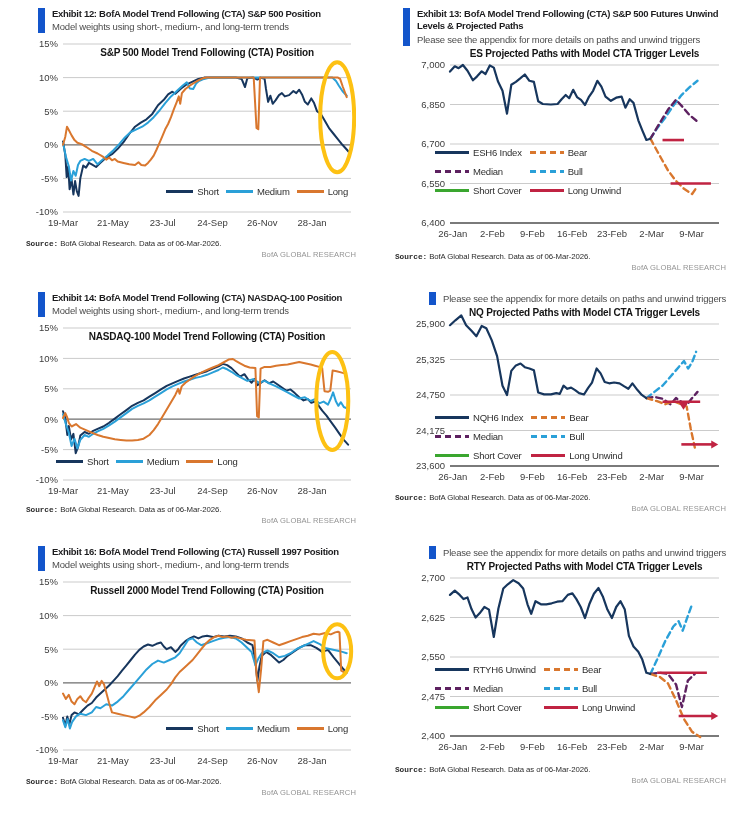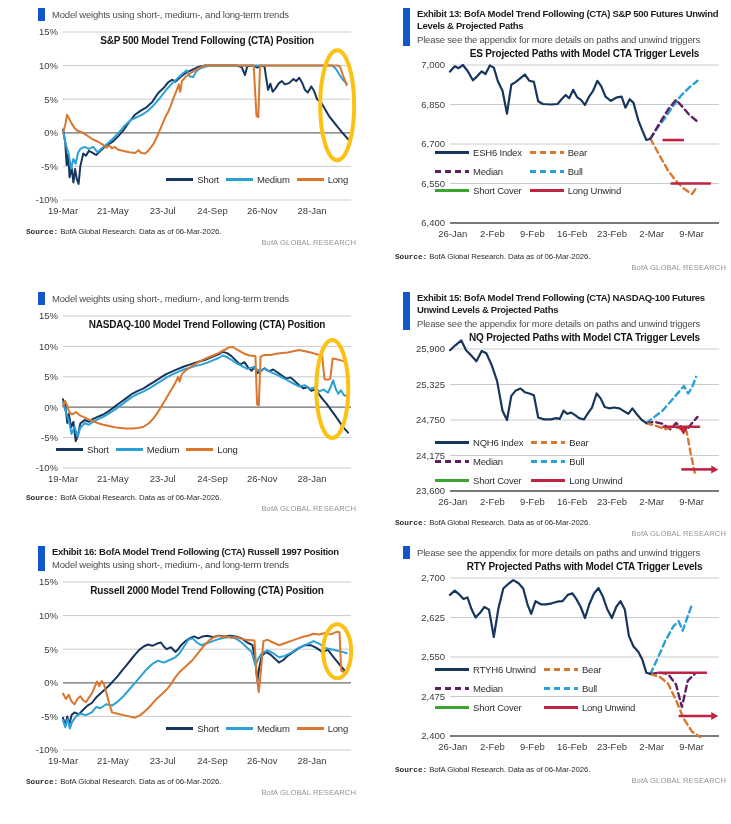--- a/index.html
+++ b/index.html
@@ -2,21 +2,21 @@
 <html><head>
 <meta charset="utf-8">
 <style>
   * { margin:0; padding:0; box-sizing:border-box; }
   html,body { background:#ffffff; }
   body { font-family:"Liberation Sans", sans-serif; width:731px; height:824px; overflow:hidden; }
   .page { width:731px; height:824px; display:grid; grid-template-columns:365px 366px; grid-template-rows:284px 254px 286px; background:#fff; }
   .panel { position:relative; padding:8px 9px 0 26px; overflow:hidden; }
   .panel.right { padding-left:30px; padding-right:5px; }
   .panel-header { display:flex; margin-left:12px; margin-bottom:3px; }
-  .panel.right .panel-header { margin-left:8px; }
+  .panel.right .panel-header { margin-left:8px;justify-content:flex-end; }
   .accent-bar { width:7px; flex:none; align-self:stretch; background:#1355cb; margin-right:7px; }
   .htext h2 { font-size:9.5px; font-weight:bold; color:#1d1d1f; line-height:1.3; letter-spacing:-0.3px; }
   .htext p { font-size:9.5px; color:#4c4c4c; line-height:1.25; letter-spacing:-0.2px; margin-top:1px; }
   .chart { position:relative; }
   .chart svg { position:absolute; left:0; top:0; }
   svg text { font-family:"Liberation Sans", sans-serif; }
   .ylab, .xlab { font-size:9.5px; fill:#3c3c3c; }
   .ctitle { font-size:10px; font-weight:bold; fill:#151515; letter-spacing:-0.2px; }
   .legend { position:absolute; display:flex; gap:7px; align-items:center; }
   .legend.grid { display:grid; grid-template-columns:auto auto; column-gap:14px; row-gap:6px;gap:8px; }
@@ -29,20 +29,21 @@
 </style>
 </head>
 <body>
 
 <div class="page">
 
   <section class="panel left">
     <header class="panel-header">
       <div class="accent-bar"></div>
       <div class="htext">
+        <h2>Exhibit 12: BofA Model Trend Following (CTA) S&amp;P 500 Position</h2>
         <p>Model weights using short-, medium-, and long-term trends</p>
       </div>
     </header>
     <div class="chart" style="height: 200px;">
         <svg width="330" height="200">
           <line x1="37" y1="8" x2="325" y2="8" stroke="#cbcbcb" stroke-width="1"></line>
           <text x="32" y="11.3" text-anchor="end" class="ylab">15%</text>
           <line x1="37" y1="41.6" x2="325" y2="41.6" stroke="#cbcbcb" stroke-width="1"></line>
           <text x="32" y="44.9" text-anchor="end" class="ylab">10%</text>
           <line x1="37" y1="75.2" x2="325" y2="75.2" stroke="#cbcbcb" stroke-width="1"></line>
@@ -153,20 +154,21 @@
       <span class="source-label">Source:</span>
       <span class="source-text">BofA Global Research.  Data as of 06-Mar-2026.</span>
     </div>
     <div class="watermark">BofA GLOBAL RESEARCH</div>
   </section>
 
   <section class="panel left">
     <header class="panel-header">
       <div class="accent-bar"></div>
       <div class="htext">
+        <h2>Exhibit 14: BofA Model Trend Following (CTA) NASDAQ-100 Position</h2>
         <p>Model weights using short-, medium-, and long-term trends</p>
       </div>
     </header>
     <div class="chart" style="height: 182px;">
         <svg width="330" height="182">
           <line x1="37" y1="8" x2="325" y2="8" stroke="#cbcbcb" stroke-width="1"></line>
           <text x="32" y="11.3" text-anchor="end" class="ylab">15%</text>
           <line x1="37" y1="38.400000000000006" x2="325" y2="38.400000000000006" stroke="#cbcbcb" stroke-width="1"></line>
           <text x="32" y="41.7" text-anchor="end" class="ylab">10%</text>
           <line x1="37" y1="68.80000000000001" x2="325" y2="68.80000000000001" stroke="#cbcbcb" stroke-width="1"></line>
@@ -208,21 +210,20 @@
       <span class="source-label">Source:</span>
       <span class="source-text">BofA Global Research.  Data as of 06-Mar-2026.</span>
     </div>
     <div class="watermark">BofA GLOBAL RESEARCH</div>
   </section>
 
   <section class="panel right">
     <header class="panel-header">
       <div class="accent-bar"></div>
       <div class="htext">
-        <h2>Exhibit 15: BofA Model Trend Following (CTA) NASDAQ-100 Futures Unwind Levels &amp; Projected Paths</h2>
         <p>Please see the appendix for more details on paths and unwind triggers</p>
       </div>
     </header>
     <div class="chart" style="height: 182px;">
         <svg width="330" height="182">
           <line x1="55" y1="16" x2="324" y2="16" stroke="#cbcbcb" stroke-width="1"></line>
           <text x="50" y="19.3" text-anchor="end" class="ylab">25,900</text>
           <line x1="55" y1="51.5" x2="324" y2="51.5" stroke="#cbcbcb" stroke-width="1"></line>
           <text x="50" y="54.8" text-anchor="end" class="ylab">25,325</text>
           <line x1="55" y1="87" x2="324" y2="87" stroke="#cbcbcb" stroke-width="1"></line>

